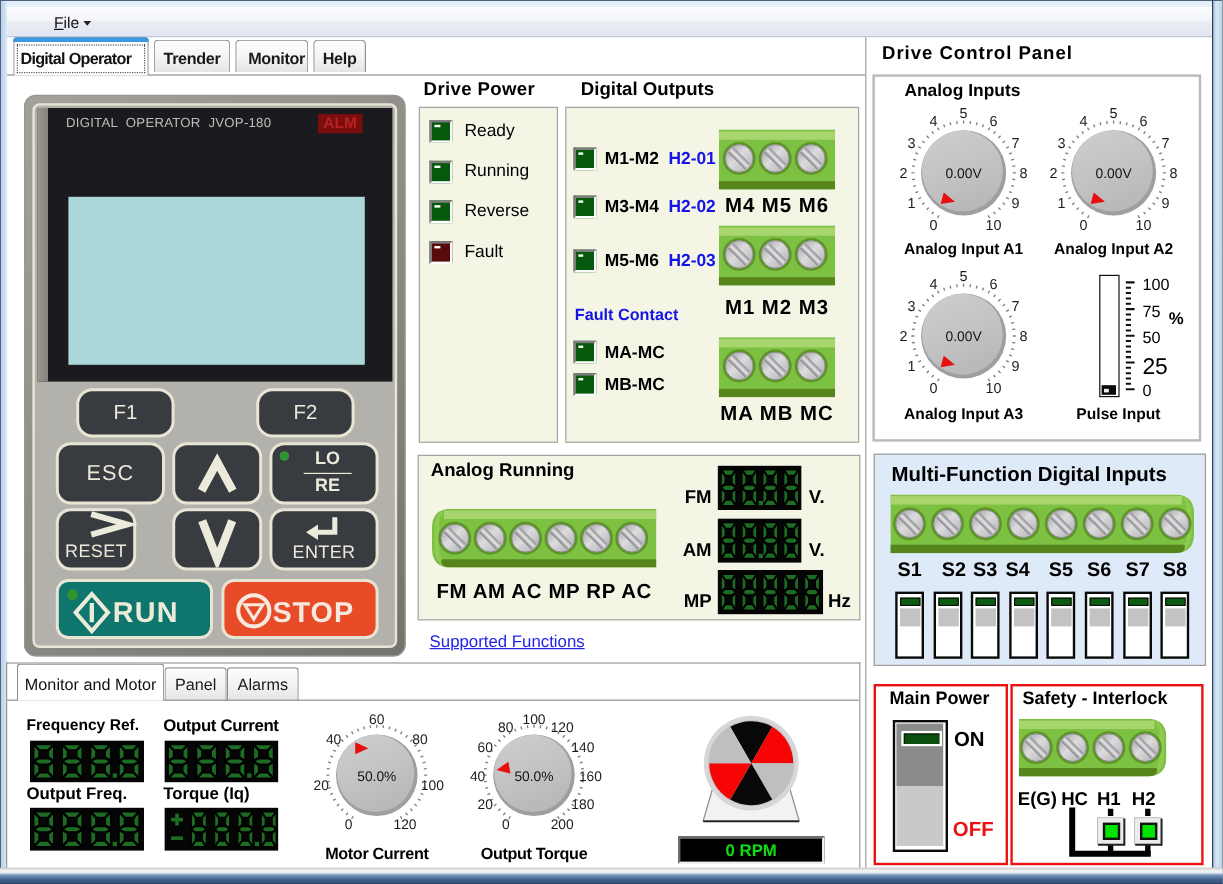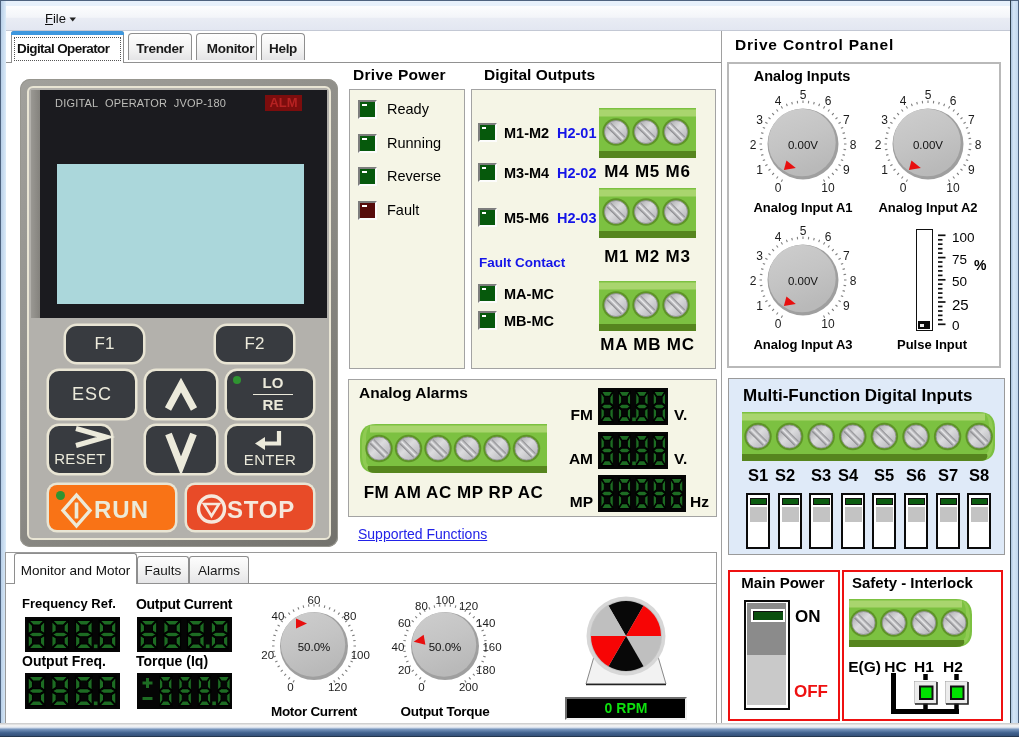--- a/index.html
+++ b/index.html
@@ -87,21 +87,21 @@
     </svg>
 <div style="font-size:15px;letter-spacing:0.3px;text-align:center;margin-top:-6px">RESET</div></div>
 <div class="abs" style="left:146px;top:426px;width:70px;height:47px;background:#383b40;border-radius:10px;box-shadow:0 0 0 2.5px #e9e5d4;color:#eceadb;"><svg width="70" height="47">
       <path d="M22.5,8 L35,40 L47.5,8" fill="none" stroke="#eceadb" stroke-width="7"></path>
     </svg></div>
 <div class="abs" style="left:227px;top:426px;width:86px;height:47px;background:#383b40;border-radius:10px;box-shadow:0 0 0 2.5px #e9e5d4;color:#eceadb;"><svg width="86" height="26">
       <path d="M52,5 L52,17.5 L37,17.5" fill="none" stroke="#eceadb" stroke-width="4.2"></path>
       <path d="M38,11 L28,17.5 L38,24" fill="#eceadb" stroke="none"></path>
     </svg>
 <div style="font-size:15px;letter-spacing:0.3px;text-align:center;margin-top:-5px">ENTER</div></div>
-<div class="abs" style="left:49px;top:485px;width:126px;height:45px;background:#f97316;border-radius:8px;box-shadow:0 0 0 2.5px #e9e5d4">
+<div class="abs" style="left:49px;top:485px;width:126px;height:45px;background:#0f766e;border-radius:8px;box-shadow:0 0 0 2.5px #e9e5d4">
 <div style="position:absolute;left:7px;top:6px;width:9px;height:9px;border-radius:50%;background:#2f9431"></div>
 <svg width="126" height="45">
       <g transform="translate(27.5,25.5)">
         <path d="M0,-15.5 L13.5,0 L0,15.5 L-13.5,0 Z" fill="none" stroke="#ecead8" stroke-width="3.4"></path>
         <rect x="-1.8" y="-8" width="3.6" height="16" fill="#ecead8"></rect>
       </g>
 <text x="45" y="33" font-size="24" font-weight="bold" letter-spacing="1" fill="#ecead8">RUN</text>
     </svg></div>
 <div class="abs" style="left:187px;top:485px;width:126px;height:45px;background:#e84b28;border-radius:8px;box-shadow:0 0 0 2.5px #e9e5d4">
 <svg width="126" height="45">
@@ -201,21 +201,21 @@
     <circle cx="47" cy="24" r="11.5" fill="url(#screwg)"></circle>
     <rect x="43.8" y="14.0" width="6.4" height="20.0" fill="url(#slotg)" transform="rotate(-45 47 24)"></rect>
     <circle cx="47" cy="24" r="11.5" fill="none" stroke="#8e8e90" stroke-width="0.8"></circle>
     <circle cx="77" cy="24" r="13.7" fill="#5e9427"></circle>
     <circle cx="77" cy="24" r="11.5" fill="url(#screwg)"></circle>
     <rect x="73.8" y="14.0" width="6.4" height="20.0" fill="url(#slotg)" transform="rotate(-45 77 24)"></rect>
     <circle cx="77" cy="24" r="11.5" fill="none" stroke="#8e8e90" stroke-width="0.8"></circle>
   </svg>
 <div class="abs b" style="left:599px;top:335px;width:97px;text-align:center;font-size:17px;letter-spacing:0.8px;white-space:nowrap">MA MB MC</div>
 <div class="panel cream" style="left:348px;top:379px;width:369px;height:138px"></div>
-<div class="abs b" style="left:359px;top:384px;font-size:15.5px">Analog Alarms</div>
+<div class="abs b" style="left:359px;top:384px;font-size:15.5px">Analog Running</div>
 <svg style="position:absolute;left:360px;top:424px" width="187" height="49">
     <path d="M187,0 H16 Q0,0 0,16 V33 Q0,49 16,49 H187 Z" fill="#7cc141"></path>
     <path d="M187,1.5 H16 Q3,1.5 3,16 V20 Q3,8 16,8 H187 Z" fill="#aad66f" opacity="0"></path>
     <rect x="10" y="1.5" width="177" height="7" fill="#a9d56e"></rect>
     <path d="M10,1.5 Q3,3 2,16 L2,33 Q3,46 12,48 L8,41 Q6,39 6,35 V14 Q6,6 10,1.5 Z" fill="#8fca52"></path>
     <path d="M8,42 H187 V49 H16 Q6,49 8,42 Z" fill="#56851e"></path>
     <circle cx="19" cy="24.5" r="13.7" fill="#5e9427"></circle>
     <circle cx="19" cy="24.5" r="11.5" fill="url(#screwg)"></circle>
     <rect x="15.8" y="14.5" width="6.4" height="20.0" fill="url(#slotg)" transform="rotate(-45 19 24.5)"></rect>
     <circle cx="19" cy="24.5" r="11.5" fill="none" stroke="#8e8e90" stroke-width="0.8"></circle>
@@ -371,21 +371,21 @@
       <polygon points="0.9,16 5.5,13.5 14.5,13.5 19.1,16 14.5,18.5 5.5,18.5"></polygon>
       <polygon points="0.5,16.9 5.5,19.9 5.5,25.8 0.5,30.8"></polygon>
       <polygon points="19.5,16.9 19.5,30.8 14.5,25.8 14.5,19.9"></polygon>
       <polygon points="1.2,31.5 6.2,26.5 13.8,26.5 18.8,31.5"></polygon>
     </g>
   </svg>
 <div class="abs b" style="left:690px;top:493px;font-size:15.5px">Hz</div>
 <div class="abs" style="left:358px;top:526px;font-size:14px;color:#2222e8;text-decoration:underline">Supported Functions</div>
 <div class="abs" style="left:5px;top:552px;width:712px;height:171px;border:1px solid #9a9a9a;border-bottom:none"></div>
 <div class="abs" style="left:137px;top:556px;width:52px;height:28px;background:linear-gradient(#fdfdfd,#f0f0f0 60%,#e4e4e6);border:1px solid #8e8e8e;border-bottom:none;border-radius:3px 3px 0 0"></div>
-<div class="abs" style="left:137px;top:563px;width:52px;text-align:center;font-size:13.5px;color:#1a1a1a">Faults</div>
+<div class="abs" style="left:137px;top:563px;width:52px;text-align:center;font-size:13.5px;color:#1a1a1a">Panel</div>
 <div class="abs" style="left:189px;top:556px;width:60px;height:28px;background:linear-gradient(#fdfdfd,#f0f0f0 60%,#e4e4e6);border:1px solid #8e8e8e;border-bottom:none;border-radius:3px 3px 0 0"></div>
 <div class="abs" style="left:189px;top:563px;width:60px;text-align:center;font-size:13.5px;color:#1a1a1a">Alarms</div>
 <div class="abs" style="left:6px;top:583px;width:710px;height:1px;background:#919191"></div>
 <div class="abs" style="left:14px;top:553px;width:123px;height:31px;background:#fff;border:1px solid #8e8e8e;border-bottom:none;border-radius:3px 3px 0 0"></div>
 <div class="abs" style="left:14px;top:563px;width:123px;text-align:center;font-size:13.5px;color:#111">Monitor and Motor</div>
 <div class="abs b" style="left:22px;top:596px;font-size:13px">Frequency Ref.</div>
 <svg style="position:absolute;left:25px;top:616.5px" width="95" height="35">
     <rect width="95" height="35" fill="#050505"></rect>
     <g transform="translate(2.7,3) scale(0.875,0.906)" fill="#1d6c23" stroke="#000" stroke-width="1.3">
       <polygon points="1.2,0.5 18.8,0.5 13.8,5.5 6.2,5.5"></polygon>
@@ -682,21 +682,21 @@
     <line x1="0" y1="72.0" x2="7.5" y2="72.0" stroke="#111" stroke-width="1.7"></line>
     <line x1="0" y1="76.5" x2="4.5" y2="76.5" stroke="#111" stroke-width="1.7"></line>
     <line x1="0" y1="81.0" x2="4.5" y2="81.0" stroke="#111" stroke-width="1.7"></line>
     <line x1="0" y1="85.4" x2="4.5" y2="85.4" stroke="#111" stroke-width="1.7"></line>
     <line x1="0" y1="89.8" x2="4.5" y2="89.8" stroke="#111" stroke-width="1.7"></line>
     <line x1="0" y1="94.3" x2="7.5" y2="94.3" stroke="#111" stroke-width="1.7"></line>
   </svg>
 <div class="abs" style="left:952px;top:230px;font-size:13.5px">100</div>
 <div class="abs" style="left:952px;top:252px;font-size:13.5px">75</div>
 <div class="abs" style="left:952px;top:274px;font-size:13.5px">50</div>
-<div class="abs" style="left:952px;top:296px;font-size:15px">25</div>
+<div class="abs" style="left:952px;top:296px;font-size:19px">25</div>
 <div class="abs" style="left:952px;top:318px;font-size:13.5px">0</div>
 <div class="abs b" style="left:974px;top:256.5px;font-size:14px">%</div>
 <div class="abs b" style="left:862px;top:337px;width:140px;text-align:center;font-size:13px">Pulse Input</div>
 <div class="abs" style="left:728px;top:378px;width:277px;height:177px;border:1px solid #9a9a9a;background:#dfeaf8"></div>
 <div class="abs b" style="left:743px;top:386px;font-size:17px">Multi-Function Digital Inputs</div>
 <svg style="position:absolute;left:742px;top:412px" width="253" height="49">
     <path d="M0,0 H237 Q253,0 253,16 V33 Q253,49 237,49 H0 Z" fill="#7cc141"></path>
     <rect x="0" y="1.5" width="243" height="7" fill="#a9d56e"></rect>
     <path d="M243,1.5 Q250,3 251,16 L251,33 Q250,46 241,48 L245,41 Q247,39 247,35 V14 Q247,6 243,1.5 Z" fill="#8fca52"></path>
     <path d="M0,42 H245 Q247,49 237,49 H0 Z" fill="#56851e"></path>
@@ -731,21 +731,21 @@
     <circle cx="237.2" cy="24.5" r="13.7" fill="#5e9427"></circle>
     <circle cx="237.2" cy="24.5" r="11.5" fill="url(#screwg)"></circle>
     <rect x="234.0" y="14.5" width="6.4" height="20.0" fill="url(#slotg)" transform="rotate(-45 237.2 24.5)"></rect>
     <circle cx="237.2" cy="24.5" r="11.5" fill="none" stroke="#8e8e90" stroke-width="0.8"></circle>
   </svg>
 <div class="abs b" style="left:743px;top:466px;width:30px;text-align:center;font-size:16.5px">S1</div>
 <div class="abs" style="left:746px;top:492.5px;width:24px;height:56px;border:2px solid #0a0a0a;background:#fff">
 <div style="position:absolute;left:1.5px;top:3.5px;width:17px;height:6.5px;background:#0b5c10;border:1px solid #111"></div>
 <div style="position:absolute;left:1.5px;top:12px;width:17px;height:15px;background:#c3c3c3"></div>
   </div>
-<div class="abs b" style="left:775px;top:466px;width:30px;text-align:left;font-size:16.5px">S2</div>
+<div class="abs b" style="left:775px;top:466px;width:30px;text-align:right;font-size:16.5px">S2</div>
 <div class="abs" style="left:778px;top:492.5px;width:24px;height:56px;border:2px solid #0a0a0a;background:#fff">
 <div style="position:absolute;left:1.5px;top:3.5px;width:17px;height:6.5px;background:#0b5c10;border:1px solid #111"></div>
 <div style="position:absolute;left:1.5px;top:12px;width:17px;height:15px;background:#c3c3c3"></div>
   </div>
 <div class="abs b" style="left:806px;top:466px;width:30px;text-align:center;font-size:16.5px">S3</div>
 <div class="abs" style="left:809px;top:492.5px;width:24px;height:56px;border:2px solid #0a0a0a;background:#fff">
 <div style="position:absolute;left:1.5px;top:3.5px;width:17px;height:6.5px;background:#0b5c10;border:1px solid #111"></div>
 <div style="position:absolute;left:1.5px;top:12px;width:17px;height:15px;background:#c3c3c3"></div>
   </div>
 <div class="abs b" style="left:838px;top:466px;width:30px;text-align:left;font-size:16.5px">S4</div>

